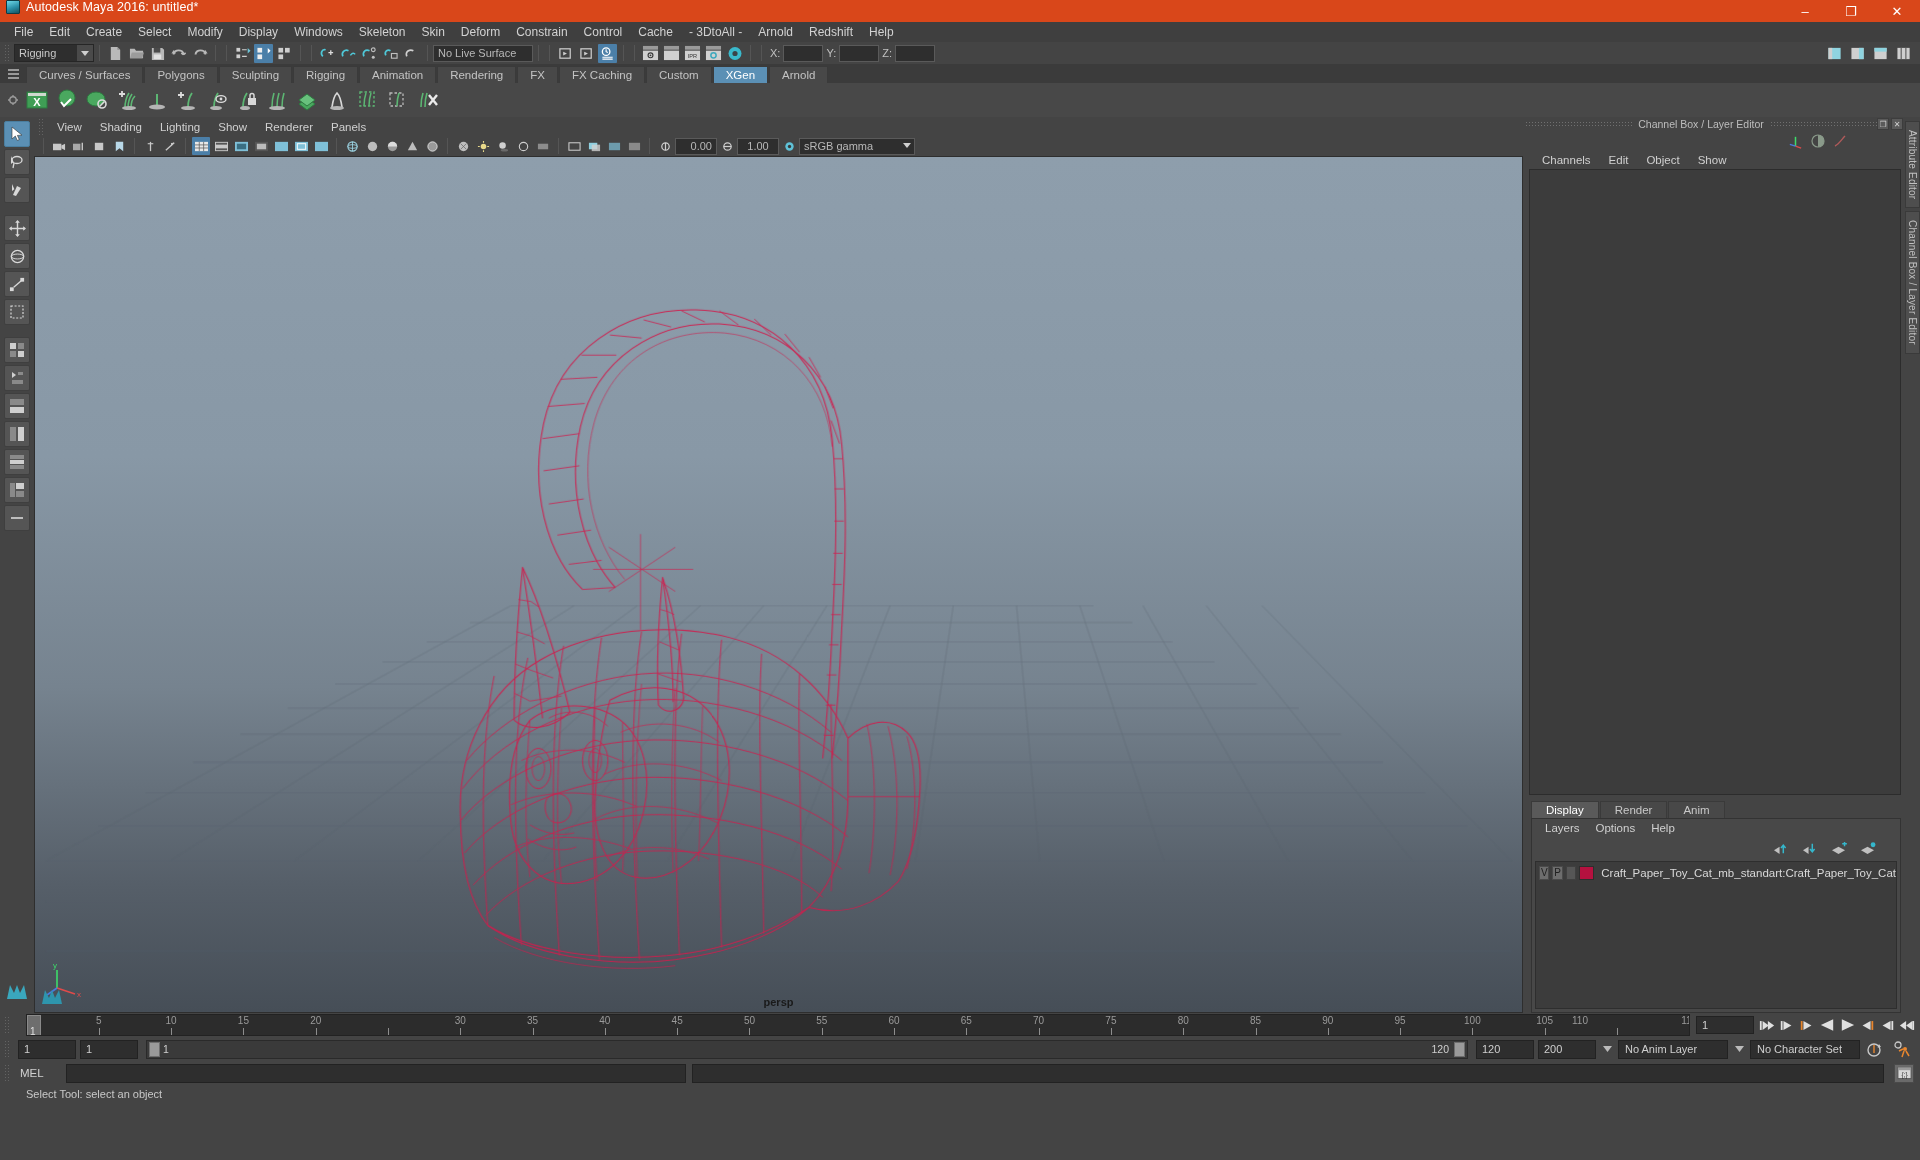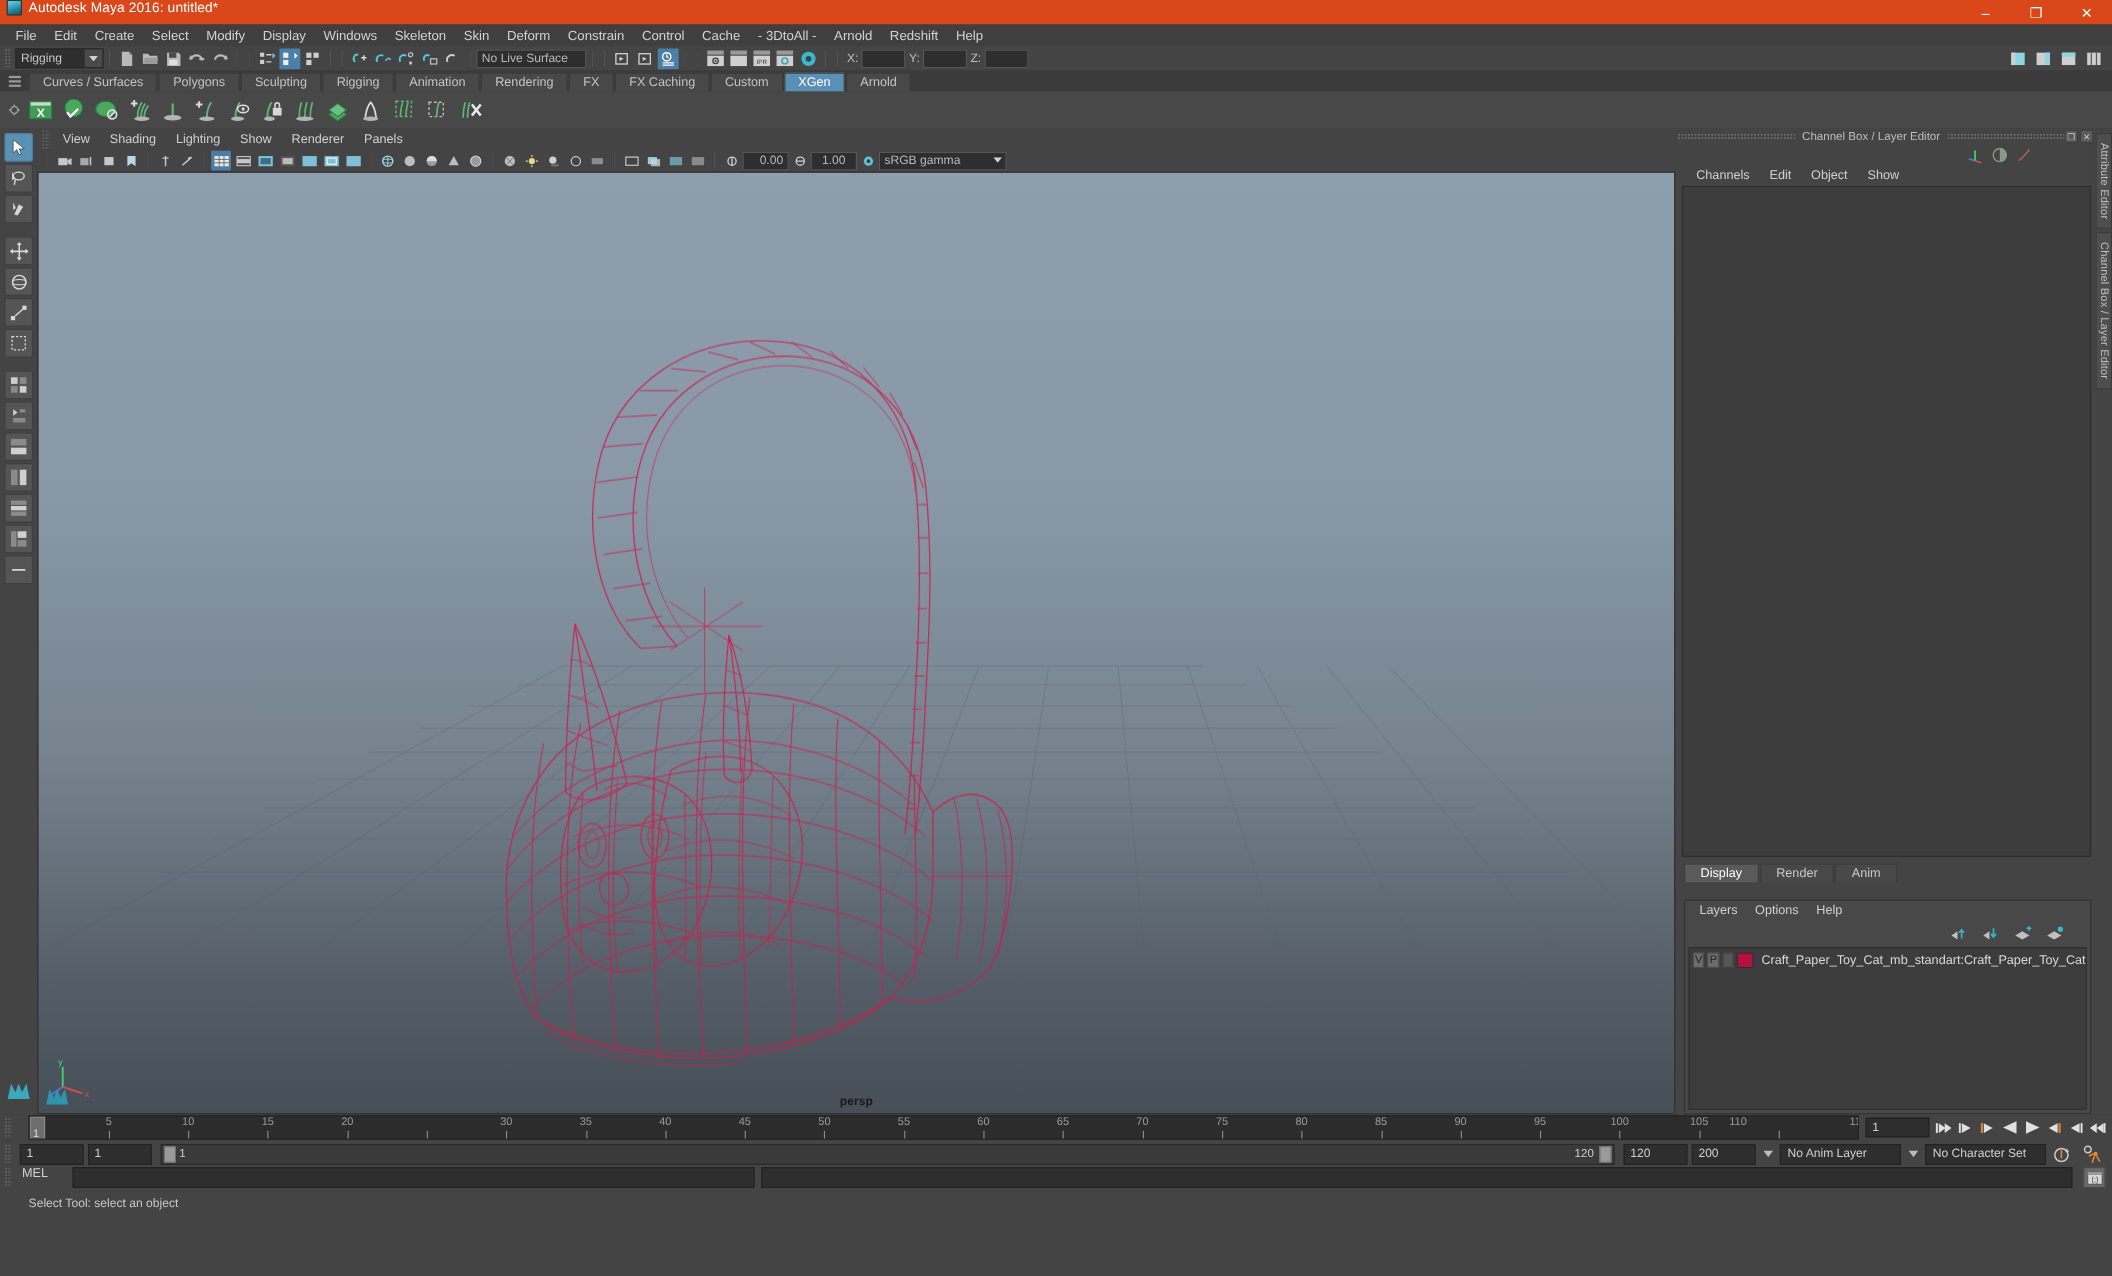--- a/index.html
+++ b/index.html
@@ -83,21 +83,21 @@
   .rp-title .btns span { width:12px; height:12px; background:#5a5a5a; border:1px solid #3d3d3d;
       font-size:8px; display:flex; align-items:center; justify-content:center; color:#d0d0d0; }
   .rp-icons { height:20px; display:flex; align-items:center; justify-content:flex-end; gap:8px; padding-right:58px; }
   .rp-menubar { height:18px; display:flex; align-items:center; padding-left:8px; }
   .rp-menubar .mi { padding:0 9px; font-size:11.5px; color:#d0d0d0; height:16px; line-height:16px; }
   .channelbox { flex:1 1 auto; background:#3c3c3c; border:1px solid #2c2c2c; margin:0 4px; }
   .layer-tabs { height:19px; display:flex; align-items:flex-end; padding-left:6px; margin-top:4px; }
   .ltab { height:17px; line-height:17px; padding:0 14px; font-size:11.5px; color:#c8c8c8;
       background:#484848; border:1px solid #3a3a3a; border-bottom:none; margin-right:1px; }
   .ltab.active { background:#5a5a5a; color:#fff; }
-  .layer-body { height:195px; margin:16px 4px 0 6px; background:#484848; border:1px solid #333; display:flex; flex-direction:column; }
+  .layer-body { height:195px; margin:0 4px 0 6px; background:#484848; border:1px solid #333; display:flex; flex-direction:column; }
   .layer-menubar { height:18px; display:flex; align-items:center; padding-left:5px; }
   .layer-menubar .mi { padding:0 8px; font-size:11.5px; color:#d0d0d0; height:16px; line-height:16px; }
   .layer-btns { height:22px; display:flex; align-items:center; justify-content:flex-end; gap:12px; padding-right:24px; }
   .layer-list { flex:1 1 auto; background:#3c3c3c; margin:2px 3px 3px 3px; border:1px solid #2e2e2e; padding-top:2px; }
   .layer-row { height:17px; display:flex; align-items:center; padding-left:3px; gap:3px; }
   .lv { width:15px; height:14px; background:#6d6d6d; border:1px solid #4a4a4a; font-size:10px;
       display:flex; align-items:center; justify-content:center; color:#1e1e1e; }
   .lbox { width:15px; height:14px; background:#565656; border:1px solid #404040; }
   .lcolor { width:22px; height:14px; border:1px solid #2e2e2e; }
   .lname { font-size:11.5px; color:#d8d8d8; padding-left:4px; white-space:nowrap; }
@@ -122,21 +122,21 @@
   .rfield { width:58px; height:19px; background:#2e2e2e; border:1px solid #222; color:#cfcfcf; font-size:11px;
       padding-left:5px; line-height:17px; }
   .rangebar { flex:1 1 auto; height:19px; background:#3a3a3a; border:1px solid #2a2a2a; position:relative; margin:0 4px; }
   .rangebar .hnd { position:absolute; top:1px; width:11px; height:15px; background:#9a9a9a; border:1px solid #6e6e6e; }
   .rangebar .v { position:absolute; top:2px; font-size:10.5px; color:#cfcfcf; }
   .dropdown { height:19px; background:#2e2e2e; border:1px solid #222; color:#cfcfcf; font-size:11px;
       padding:0 6px; line-height:17px; display:flex; align-items:center; }
   .ddarrow { width:14px; height:19px; display:flex; align-items:center; justify-content:center; color:#bbb; font-size:8px; }
 
   
-  .cmdline { height:24px; background:#444; display:flex; padding-left:12px; gap:6px; }
+  .cmdline { height:24px; background:#444; display:flex; align-items:center; padding-left:12px; gap:6px; }
   .cmd-lbl { width:40px; font-size:11.5px; color:#d0d0d0; }
   .cmd-in { width:620px; height:19px; background:#2e2e2e; border:1px solid #222; }
   .cmd-out { flex:1 1 auto; height:19px; background:#2e2e2e; border:1px solid #222; margin-right:4px; }
   .cmd-ico { width:20px; height:19px; background:#6a6a6a; border:1px solid #4a4a4a; margin-right:6px;
       display:flex; align-items:center; justify-content:center; font-size:9px; color:#222; }
 
   .helpline { height:18px; background:#444; display:flex; align-items:center; padding-left:26px; }
   .helpline span { font-size:11px; color:#c8c8c8; }
 
   svg { display:block; }

